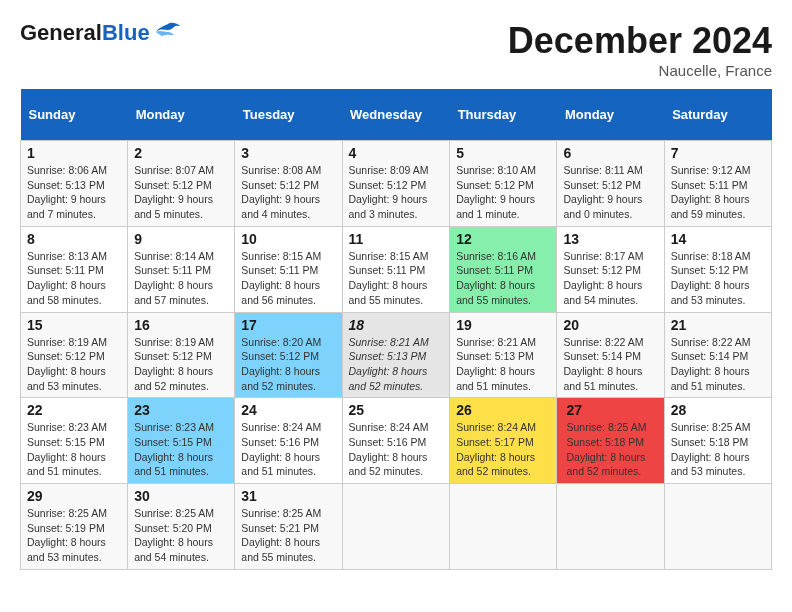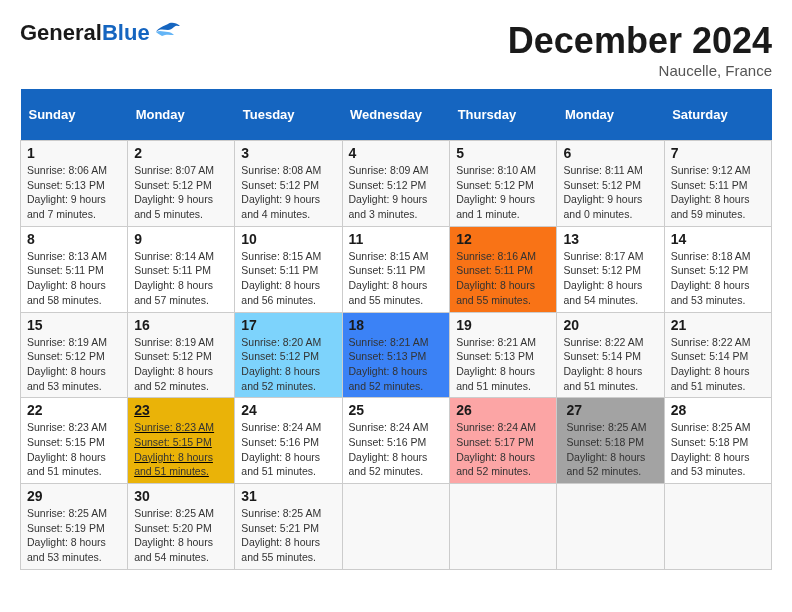--- a/index.html
+++ b/index.html
@@ -191,21 +191,21 @@
         </div>
       </td>
         <td style="background: rgb(255, 255, 255);">
         <span class="day-num">11</span>
         <div class="day-info">
           <span>Sunrise: 8:15 AM</span><br>
           <span>Sunset: 5:11 PM</span><br>
           <span>Daylight: 8 hours and 55 minutes.</span>
         </div>
       </td>
-        <td style="background: #f97316;">
+        <td style="background: #86efac;">
         <span class="day-num">12</span>
         <div class="day-info">
           <span>Sunrise: 8:16 AM</span><br>
           <span>Sunset: 5:11 PM</span><br>
           <span>Daylight: 8 hours and 55 minutes.</span>
         </div>
       </td>
         <td style="background: rgb(255, 255, 255);">
         <span class="day-num">13</span>
         <div class="day-info">
@@ -241,21 +241,21 @@
         </div>
       </td>
         <td style="background: #7dd3fc;">
         <span class="day-num">17</span>
         <div class="day-info">
           <span>Sunrise: 8:20 AM</span><br>
           <span>Sunset: 5:12 PM</span><br>
           <span>Daylight: 8 hours and 52 minutes.</span>
         </div>
       </td>
-        <td style="background: #3b82f6;">
+        <td style="background: #e5e5e5; font-style: italic;">
         <span class="day-num">18</span>
         <div class="day-info">
           <span>Sunrise: 8:21 AM</span><br>
           <span>Sunset: 5:13 PM</span><br>
           <span>Daylight: 8 hours and 52 minutes.</span>
         </div>
       </td>
         <td style="background: rgb(248, 248, 248);">
         <span class="day-num">19</span>
         <div class="day-info">
@@ -283,21 +283,21 @@
       </tr>
       <tr>
         <td style="background: rgb(255, 255, 255);">
         <span class="day-num">22</span>
         <div class="day-info">
           <span>Sunrise: 8:23 AM</span><br>
           <span>Sunset: 5:15 PM</span><br>
           <span>Daylight: 8 hours and 51 minutes.</span>
         </div>
       </td>
-        <td style="background: #eab308; text-decoration: underline;">
+        <td style="background: #7dd3fc;">
         <span class="day-num">23</span>
         <div class="day-info">
           <span>Sunrise: 8:23 AM</span><br>
           <span>Sunset: 5:15 PM</span><br>
           <span>Daylight: 8 hours and 51 minutes.</span>
         </div>
       </td>
         <td style="background: rgb(255, 255, 255);">
         <span class="day-num">24</span>
         <div class="day-info">
@@ -307,29 +307,29 @@
         </div>
       </td>
         <td style="background: rgb(255, 255, 255);">
         <span class="day-num">25</span>
         <div class="day-info">
           <span>Sunrise: 8:24 AM</span><br>
           <span>Sunset: 5:16 PM</span><br>
           <span>Daylight: 8 hours and 52 minutes.</span>
         </div>
       </td>
-        <td style="background: #fca5a5;">
+        <td style="background: #fde047;">
         <span class="day-num">26</span>
         <div class="day-info">
           <span>Sunrise: 8:24 AM</span><br>
           <span>Sunset: 5:17 PM</span><br>
           <span>Daylight: 8 hours and 52 minutes.</span>
         </div>
       </td>
-        <td style="background: #a3a3a3; padding-left: 9px;">
+        <td style="background: #ef4444; padding-left: 9px;">
         <span class="day-num">27</span>
         <div class="day-info">
           <span>Sunrise: 8:25 AM</span><br>
           <span>Sunset: 5:18 PM</span><br>
           <span>Daylight: 8 hours and 52 minutes.</span>
         </div>
       </td>
         <td style="background: rgb(255, 255, 255);">
         <span class="day-num">28</span>
         <div class="day-info">

